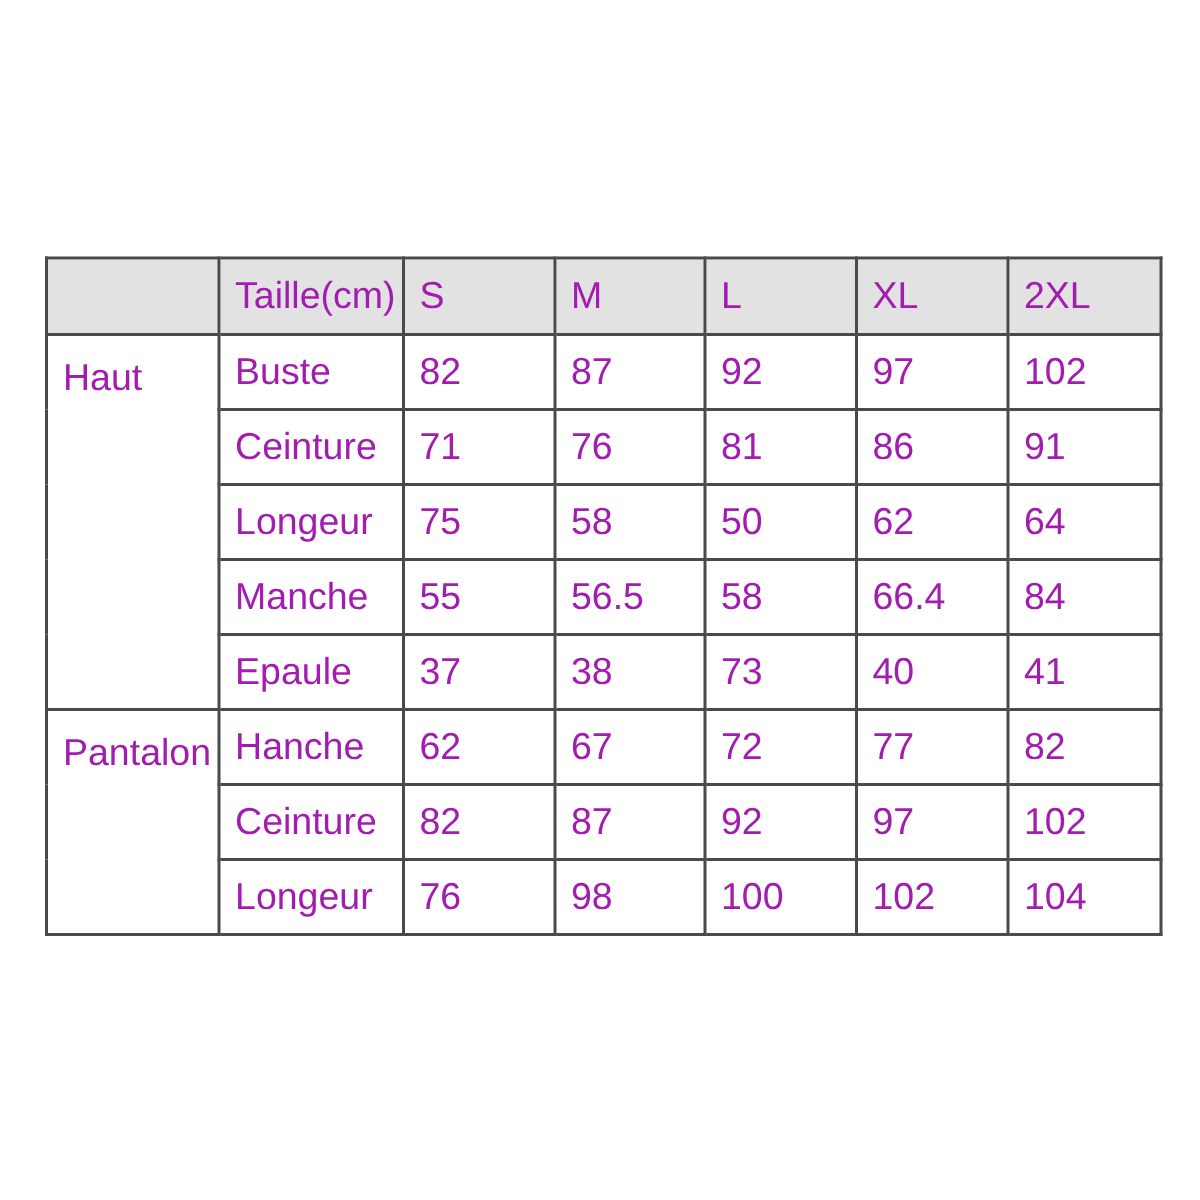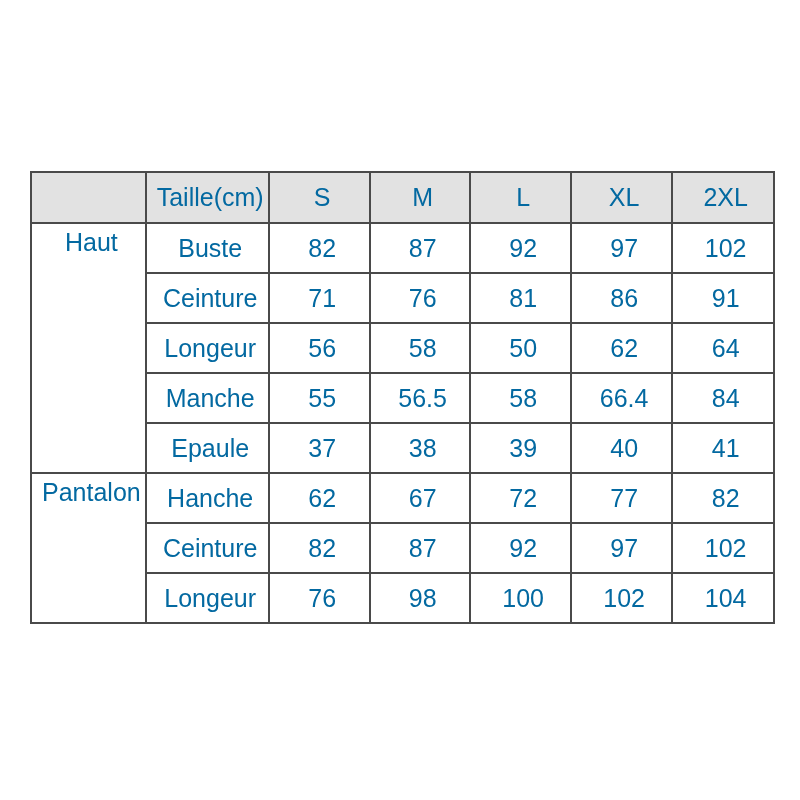--- a/index.html
+++ b/index.html
@@ -24,35 +24,35 @@
   }
   table.size-chart {
     border-collapse: collapse;
     table-layout: fixed;
   }
   table.size-chart th,
   table.size-chart td {
     border: 2px solid #4a4a4a;
     font-size: 25px;
     font-weight: 400;
-    color: #0369a1;
-    text-align: center;
+    color: #a21caf;
+    text-align: left;
     vertical-align: middle;
     padding: 0 4px 0 10px;
     height: 50px;
     white-space: nowrap;
     overflow: hidden;
   }
   table.size-chart thead th {
     background: #e2e2e2;
     height: 51px;
   }
   table.size-chart td.group-cell {
     vertical-align: top;
-    padding-top: 4px;
+    padding-top: 14px;
     height: auto;
   }
   col.c-group { width: 112px; }
   col.c-label { width: 122px; }
   col.c-s  { width: 101px; }
   col.c-m  { width: 100px; }
   col.c-l  { width: 101px; }
   col.c-xl { width: 101px; }
   col.c-2xl{ width: 102px; }
 </style>
@@ -95,39 +95,39 @@
         <tr>
           <td>Ceinture</td>
           <td>71</td>
           <td>76</td>
           <td>81</td>
           <td>86</td>
           <td>91</td>
         </tr>
         <tr>
           <td>Longeur</td>
-          <td>56</td>
+          <td>75</td>
           <td>58</td>
           <td>50</td>
           <td>62</td>
           <td>64</td>
         </tr>
         <tr>
           <td>Manche</td>
           <td>55</td>
           <td>56.5</td>
           <td>58</td>
           <td>66.4</td>
           <td>84</td>
         </tr>
         <tr>
           <td>Epaule</td>
           <td>37</td>
           <td>38</td>
-          <td>39</td>
+          <td>73</td>
           <td>40</td>
           <td>41</td>
         </tr>
         <tr>
           <td class="group-cell" rowspan="3">Pantalon</td>
           <td>Hanche</td>
           <td>62</td>
           <td>67</td>
           <td>72</td>
           <td>77</td>

